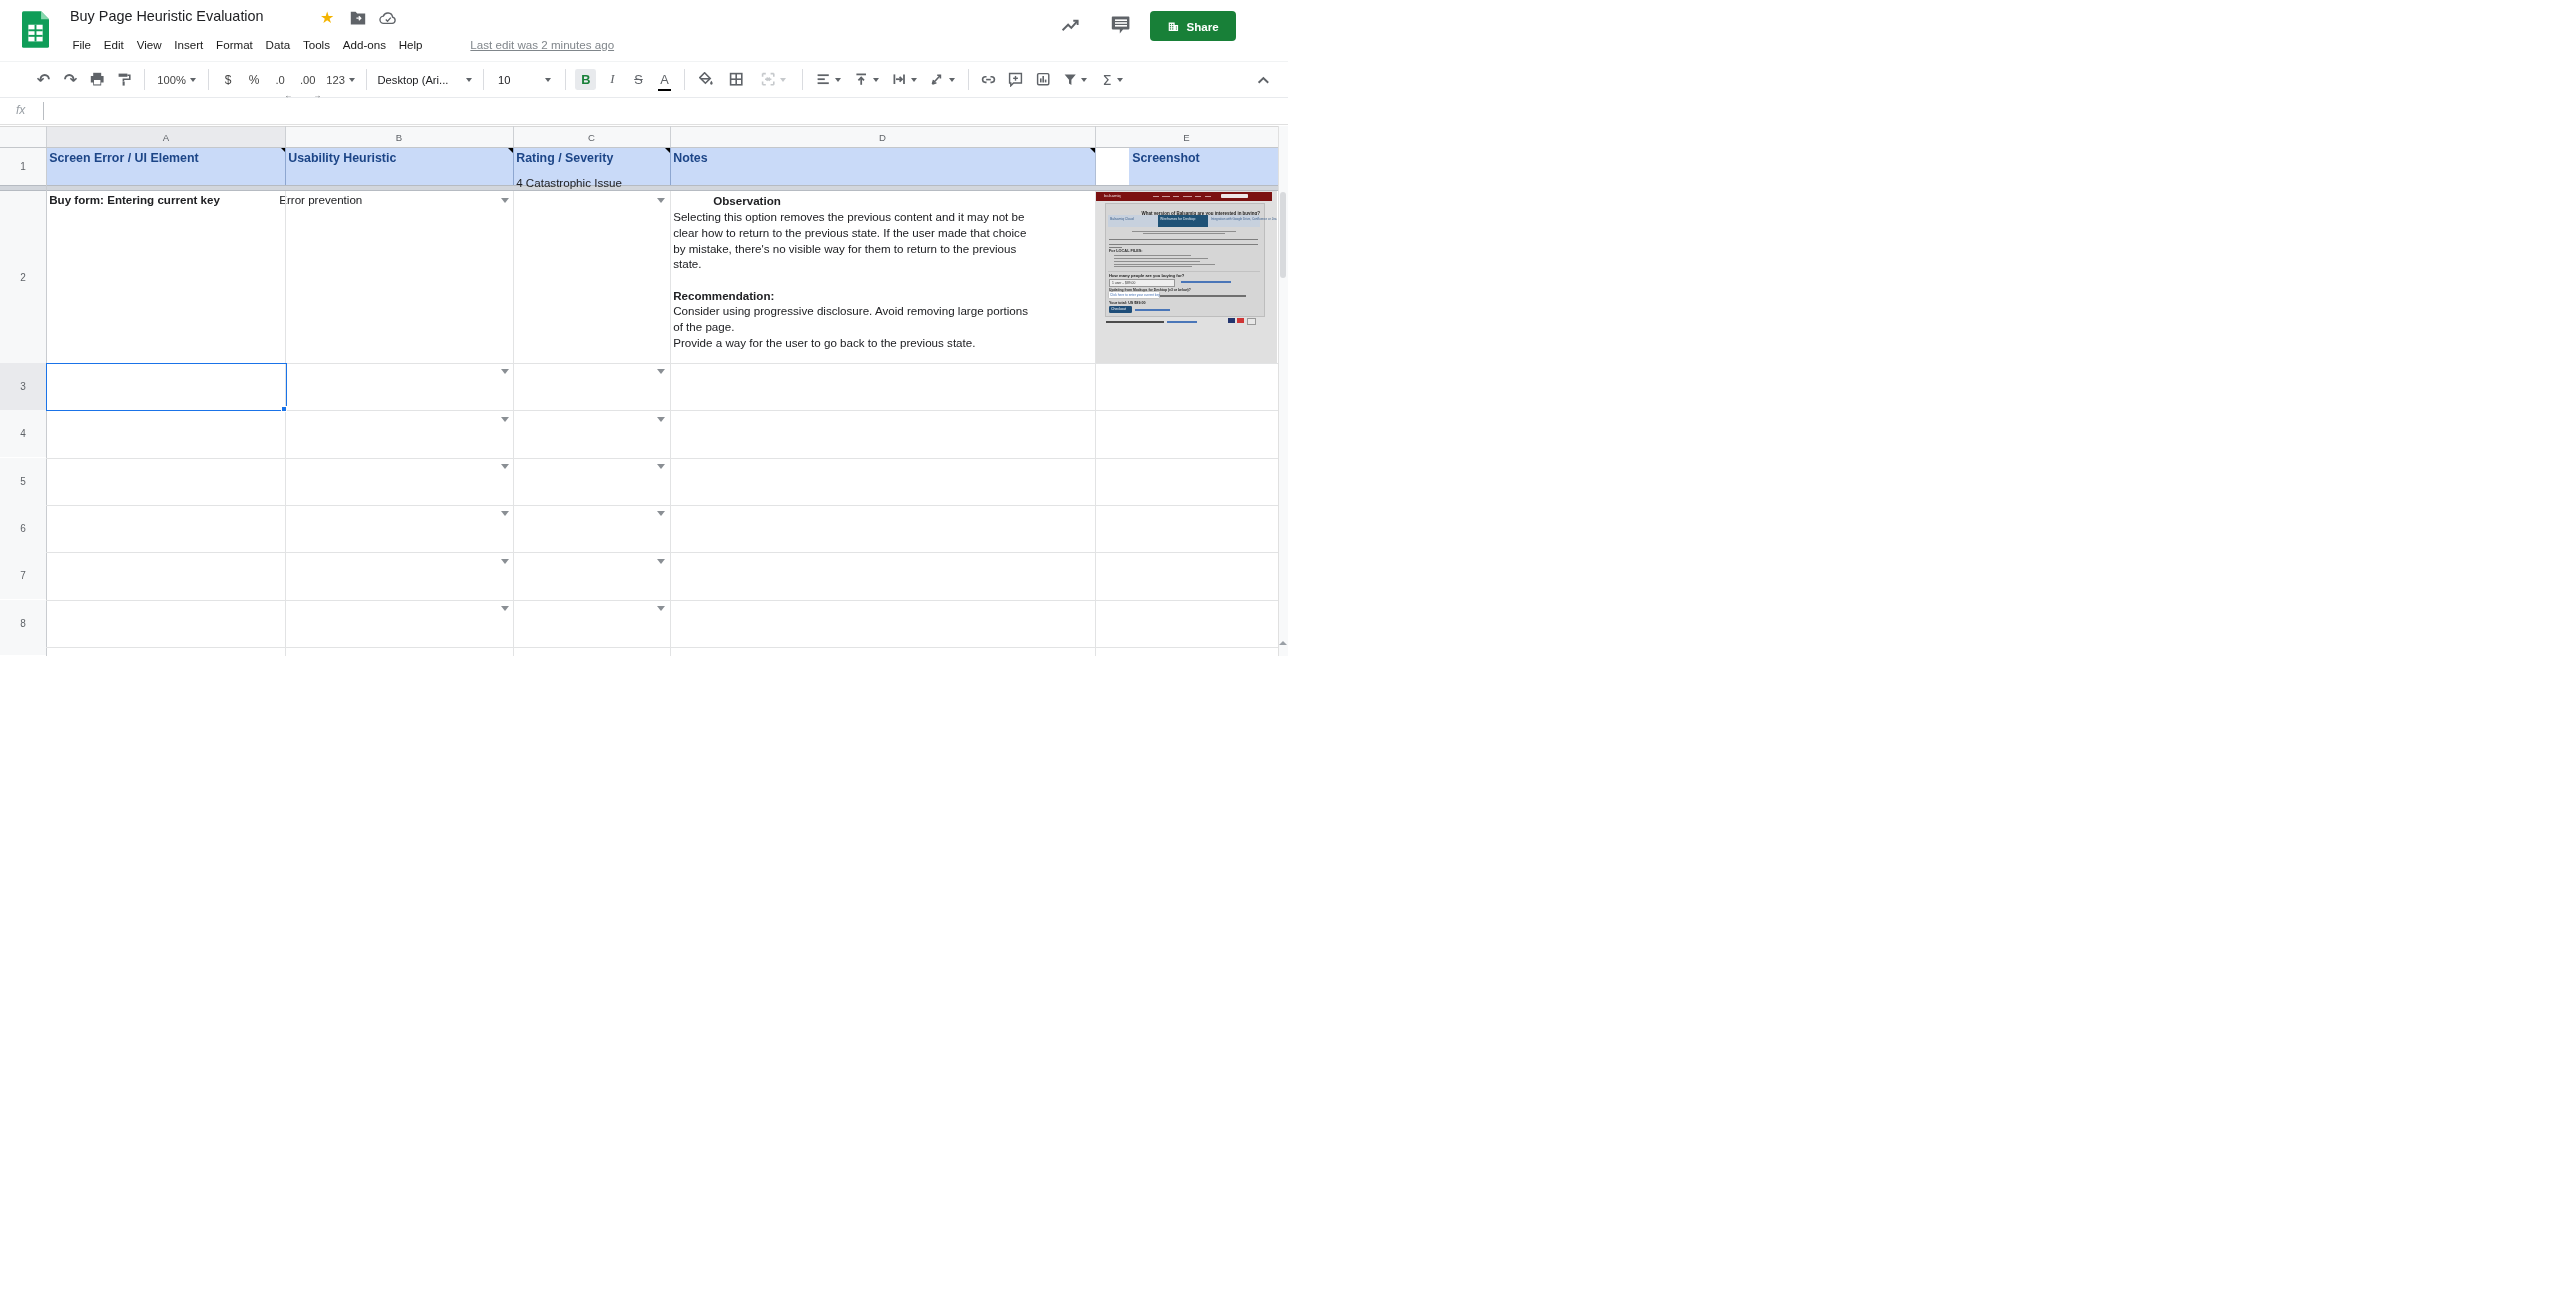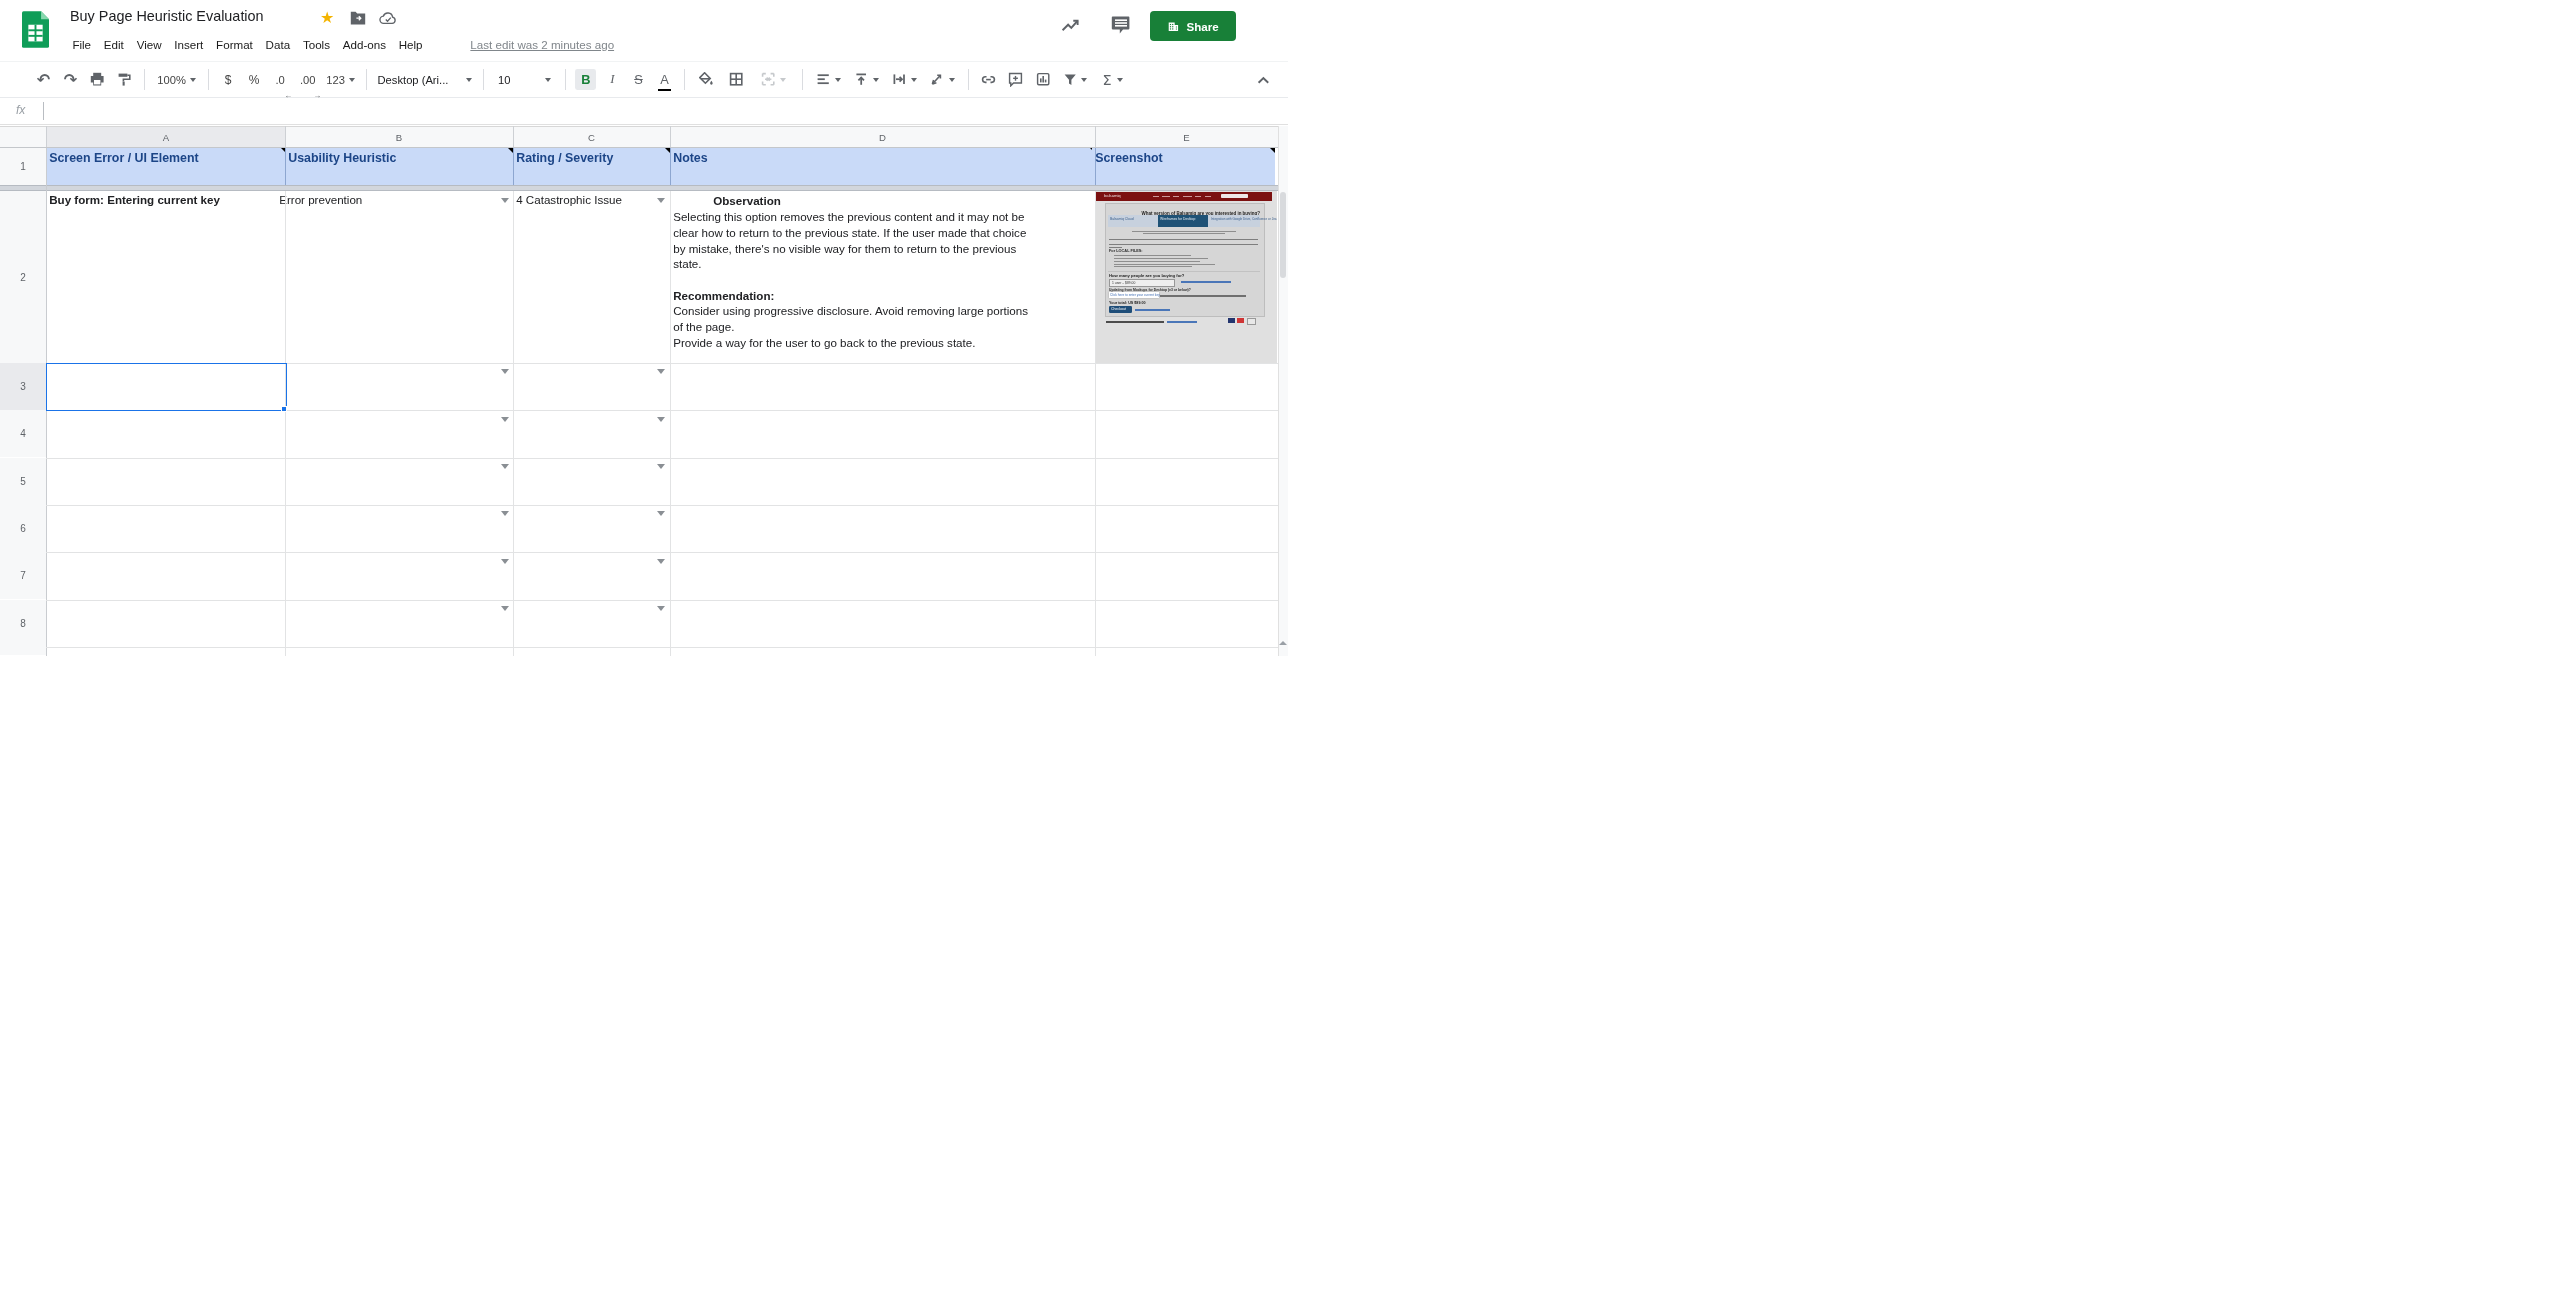--- a/index.html
+++ b/index.html
@@ -357,28 +357,28 @@
       <span>1</span>
     </div>
   <div class="rowhead" style="top:191px;height:172px;">
       <span>2</span>
     </div>
 
   <div class="hdrcell" style="left:46px;width:240px;"><span>Screen Error / UI Element</span><span class="note"></span></div>
   <div class="hdrcell" style="left:285px;width:228px;"><span>Usability Heuristic</span><span class="note"></span></div>
   <div class="hdrcell" style="left:513px;width:157px;"><span>Rating / Severity</span><span class="note"></span></div>
   <div class="hdrcell" style="left:670px;width:425px;"><span>Notes</span><span class="note"></span></div>
-  <div class="hdrcell" style="left:1092px;width:183px;"><span>Screenshot</span><span class="note"></span></div>
+  <div class="hdrcell" style="left:1129px;width:183px;"><span>Screenshot</span><span class="note"></span></div>
 
   <div id="frozen-band"></div>
 
   <div class="cell" style="left:46px;top:191px;width:192px;height:172px;font-weight:bold;"><span>Buy form: Entering current key</span></div>
   <div class="cell" style="left:276px;top:191px;width:228px;height:172px;"><span>Error prevention</span></div>
   <span class="dd" style="left:501px;top:198px;"></span>
-  <div class="cell" style="left:513px;top:191px;width:157px;height:172px;"><span>4 Catastrophic Issue</span></div>
+  <div class="cell" style="left:513px;top:174px;width:157px;height:172px;"><span>4 Catastrophic Issue</span></div>
   <span class="dd" style="left:657px;top:198px;"></span>
   <div class="cell" style="left:670px;top:191px;width:425px;height:172px;line-height:15.7px;">
     <div style="font-weight:bold;margin-left:40px;">Observation</div>
     <div class="pre">Selecting this option removes the previous content and it may not be
 clear how to return to the previous state. If the user made that choice
 by mistake, there's no visible way for them to return to the previous
 state.</div>
     <div style="font-weight:bold;margin-top:15.7px;">Recommendation:</div>
     <div class="pre">Consider using progressive disclosure. Avoid removing large portions
 of the page.

